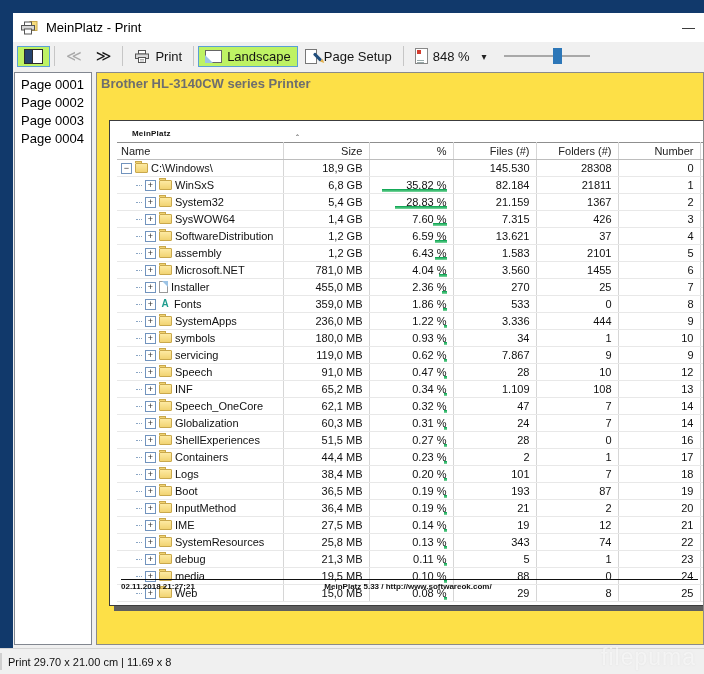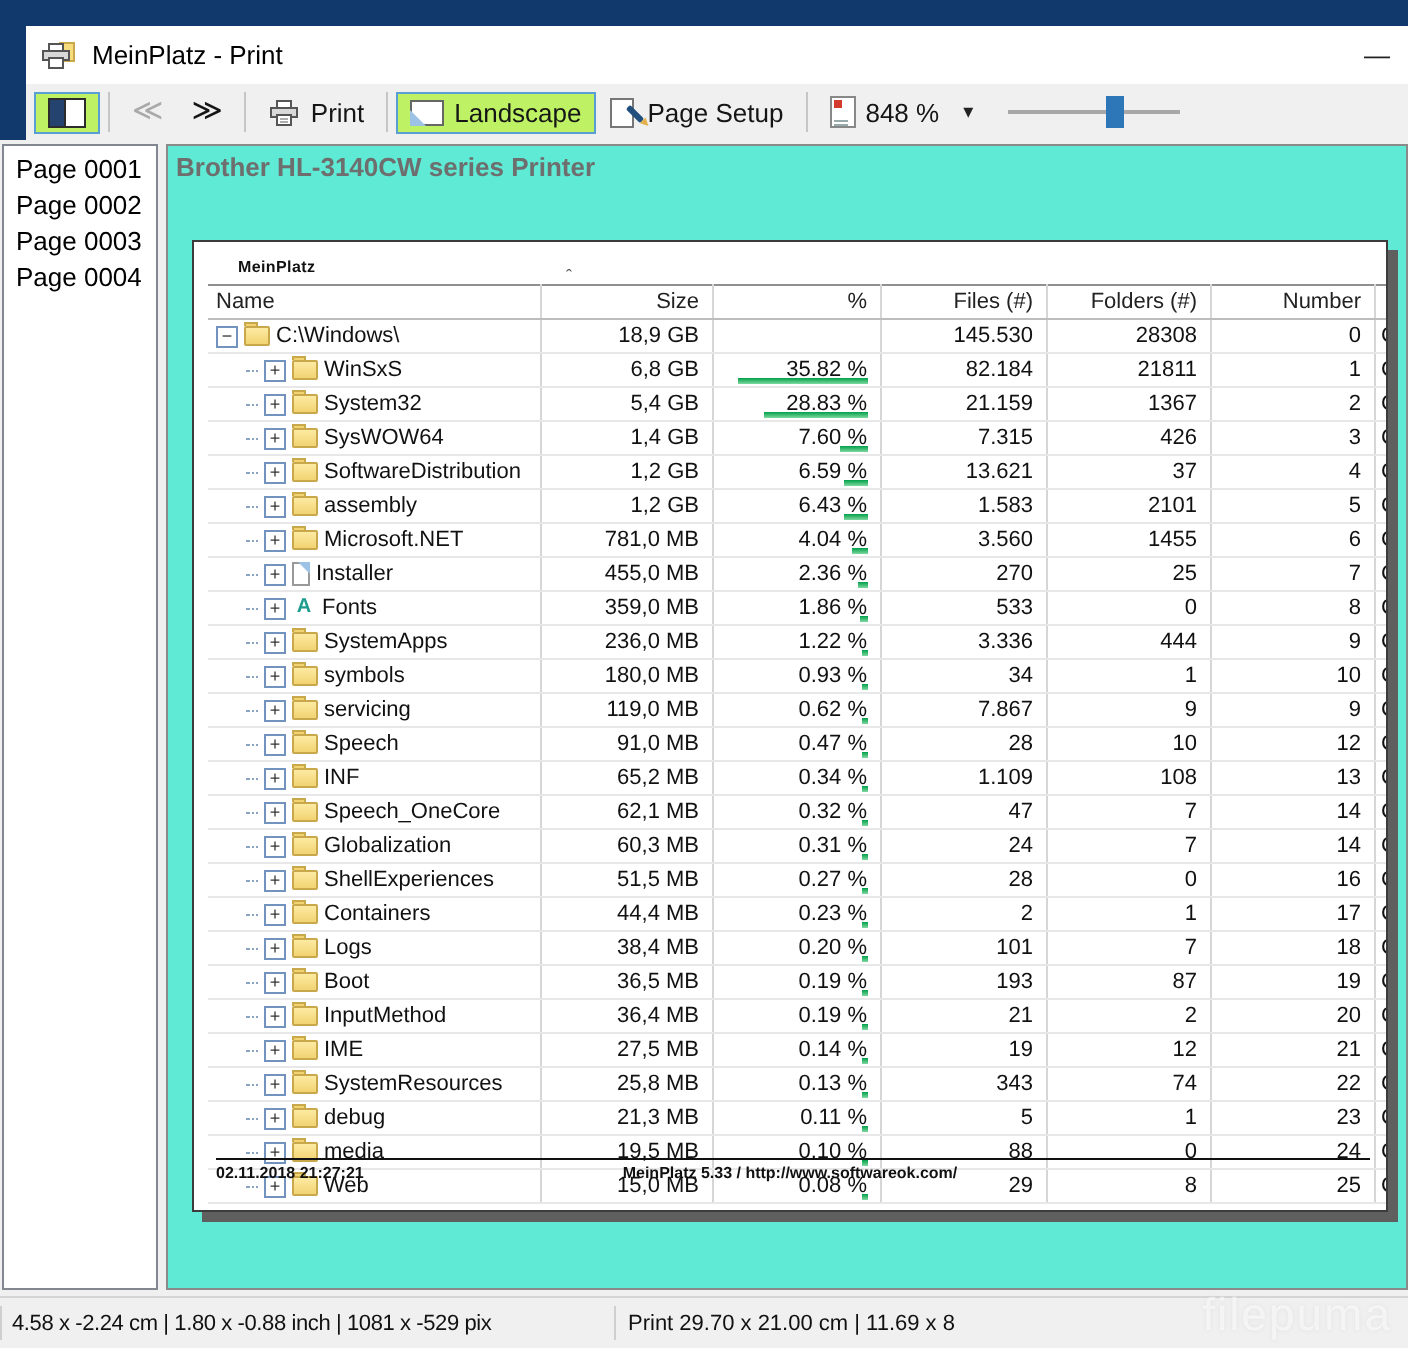--- a/index.html
+++ b/index.html
@@ -32,25 +32,25 @@
   .printerpen{position:relative;width:18px;height:14px;flex:none}
   .icon-zoomlevel{width:11px;height:14px;border:1px solid #888;background:#fff;position:relative;flex:none}
   .icon-zoomlevel::before{content:"";position:absolute;left:1px;top:1px;width:4px;height:4px;background:#d23b2e}
   .icon-zoomlevel::after{content:"";position:absolute;left:1px;bottom:2px;width:7px;height:1px;
         background:#9aa;box-shadow:0 2px 0 #9aa}
   .ddarrow{font-size:10px;margin-left:7px;color:#222}
   .slider{position:relative;width:86px;height:18px;margin:0 10px;flex:none}
   .slider .track{position:absolute;left:0;right:0;top:8px;height:2px;background:#a8a8a8}
   .slider .thumb{position:absolute;left:49px;top:1px;width:9px;height:16px;background:#2d77b8}
   
-  .main{height:578px;display:flex;background:#f0f0f0;box-sizing:border-box}
+  .main{margin-left:13px;height:578px;display:flex;background:#f0f0f0;box-sizing:border-box}
   .sidebar{width:78px;margin:2px 2px 3px 1px;background:#fff;border:1px solid #828790;
            font-size:13px;padding-top:3px;box-sizing:border-box;flex:none;overflow:hidden}
   .page-item{padding:0 2px 1px 6px;white-space:nowrap;line-height:17px}
-  .preview{flex:1;background:#5eead4;border:1px solid #8a8a8a;margin:2px 0 3px 2px;
+  .preview{flex:1;background:#fde047;border:1px solid #8a8a8a;margin:2px 0 3px 2px;
            position:relative;overflow:hidden}
   .printer-name{color:#6e6e6e;font-weight:bold;font-size:13px;padding:3px 0 0 4px}
   
   .page{position:absolute;left:12px;top:47px;width:596px;height:484px;background:#fff;
         border:1px solid #3c3c3c;box-shadow:5px 5px 0 #5f5f5f;overflow:hidden}
   .doc-title{position:absolute;left:22px;top:8px;font-size:8px;font-weight:bold;color:#111;letter-spacing:.2px}
   .sort-caret{position:absolute;left:186px;top:12px;font-size:9px;color:#555}
   table.prev{position:absolute;left:7px;top:21px;border-collapse:collapse;table-layout:fixed;
              width:656px;font-size:11px;color:#111;border-top:1px solid #8f8f8f}
   table.prev th{font-weight:normal;height:16px;padding:0 6px 0 0;text-align:right;color:#222;
@@ -603,19 +603,18 @@
         </table>
         <div class="pfoot-line"></div>
         <div class="pfoot-left">02.11.2018 21:27:21</div>
         <div class="pfoot-center">MeinPlatz 5.33 / http://www.softwareok.com/</div>
       </div>
     </div>
   </div>
 
   <div class="statusbar">
     <span class="ssep"></span>
-    <span class="ss2">4.58 x -2.24 cm | 1.80 x -0.88 inch | 1081 x -529 pix</span>
     <span class="ssep"></span>
     <span class="ss3">Print 29.70 x 21.00 cm |  11.69 x 8</span>
   </div>
 
   <div class="watermark">filepuma</div>
 </div>
 
 </body></html>

